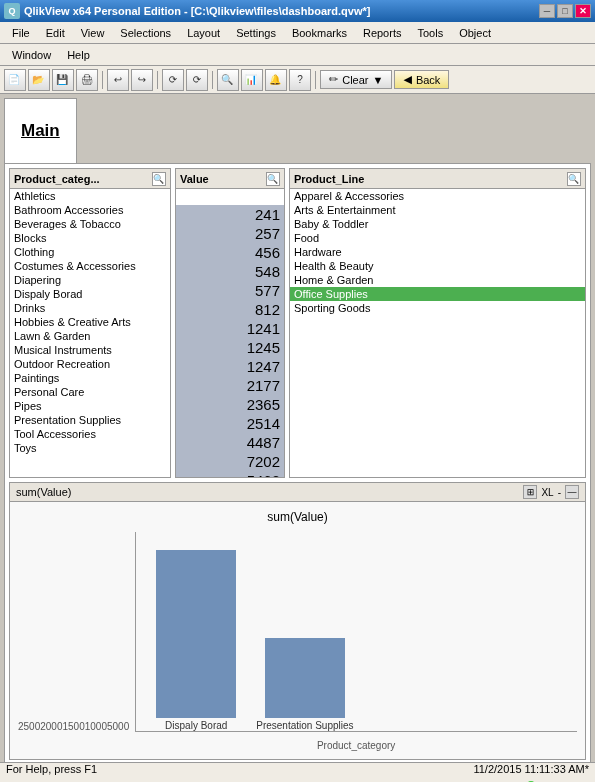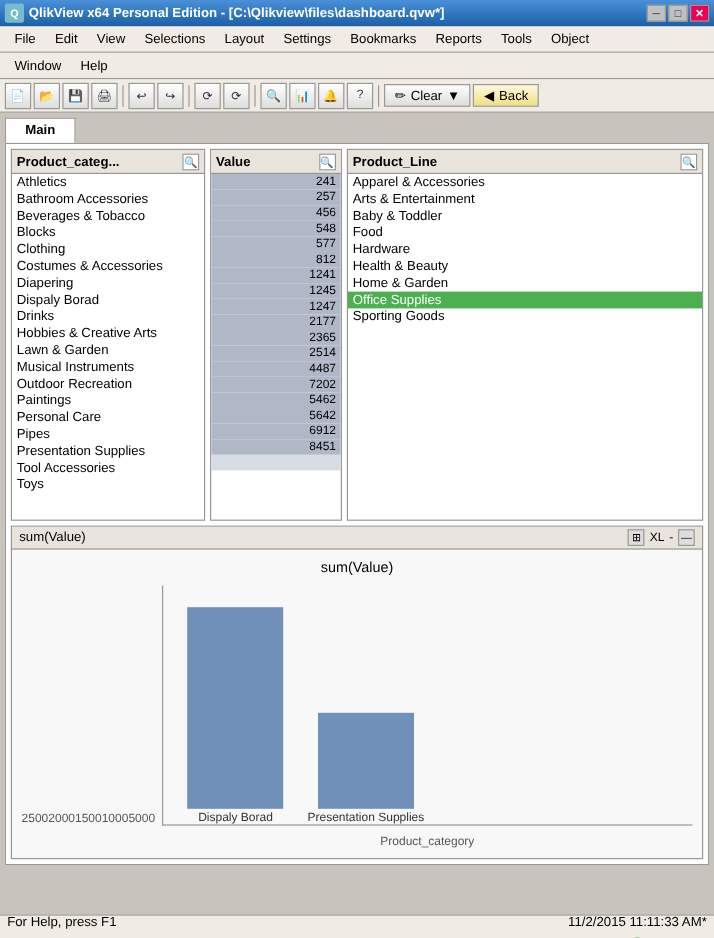--- a/index.html
+++ b/index.html
@@ -132,24 +132,25 @@
     
     .tabs {
       display: flex;
       gap: 0;
       margin-bottom: 0;
     }
     .tab {
       background: #e8e4dc;
       border: 1px solid #999;
       border-bottom: none;
-      padding: 4px 16px;
-      font-size: 11px;
+      padding: 22px 16px;
+      font-size: 17px;
       cursor: pointer;
       color: #000;
+      text-decoration: underline;
     }
     .tab.active {
       background: #fff;
       font-weight: bold;
     }
 
     
     .content-panel {
       background: #fff;
       border: 1px solid #999;
@@ -201,21 +202,21 @@
       font-size: 11px;
       white-space: nowrap;
       cursor: pointer;
     }
     .listbox-item.selected {
       background: #4caf50;
       color: white;
     }
     .value-item {
       padding: 1px 4px;
-      font-size: 10px;
+      font-size: 15px;
       display: flex;
       justify-content: flex-end;
       background: #b0b8c8;
     }
     .value-item.empty { background: #d8dce4; }
 
     
     .chart-container {
       border: 1px solid #999;
       background: #f8f8f8;
@@ -424,21 +425,21 @@
           <div class="listbox-item">Outdoor Recreation</div>
           <div class="listbox-item">Paintings</div>
           <div class="listbox-item">Personal Care</div>
           <div class="listbox-item">Pipes</div>
           <div class="listbox-item">Presentation Supplies</div>
           <div class="listbox-item">Tool Accessories</div>
           <div class="listbox-item">Toys</div>
         </div>
       </div>
 
-      <div class="listbox" style="flex: 0 0 110px;">
+      <div class="listbox" style="flex: 0 0 110px; gap: 16px;">
         <div class="listbox-header">
           <span>Value</span>
           <div class="listbox-search">🔍</div>
         </div>
         <div class="listbox-items">
           <div class="value-item">241</div>
           <div class="value-item">257</div>
           <div class="value-item">456</div>
           <div class="value-item">548</div>
           <div class="value-item">577</div>

